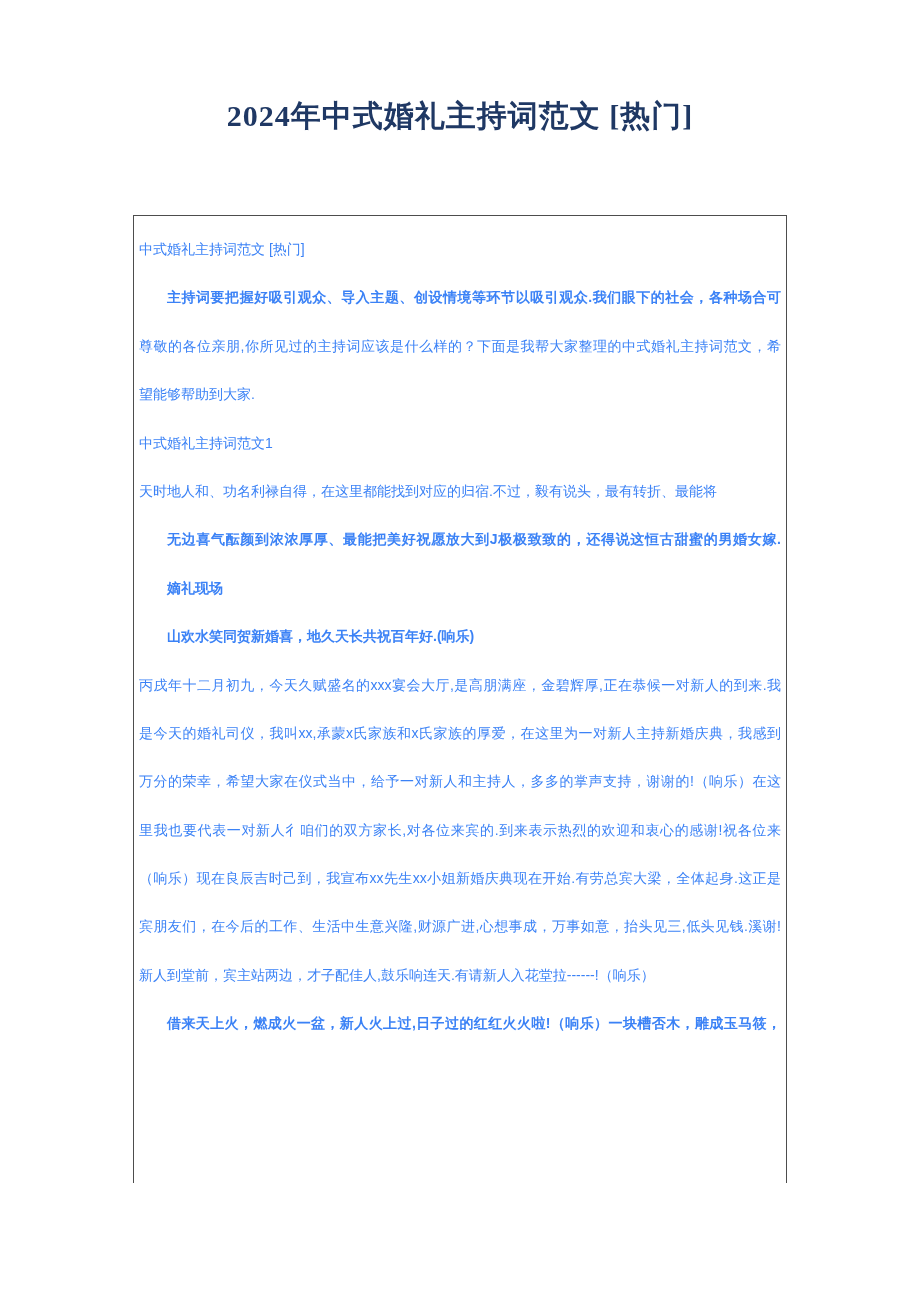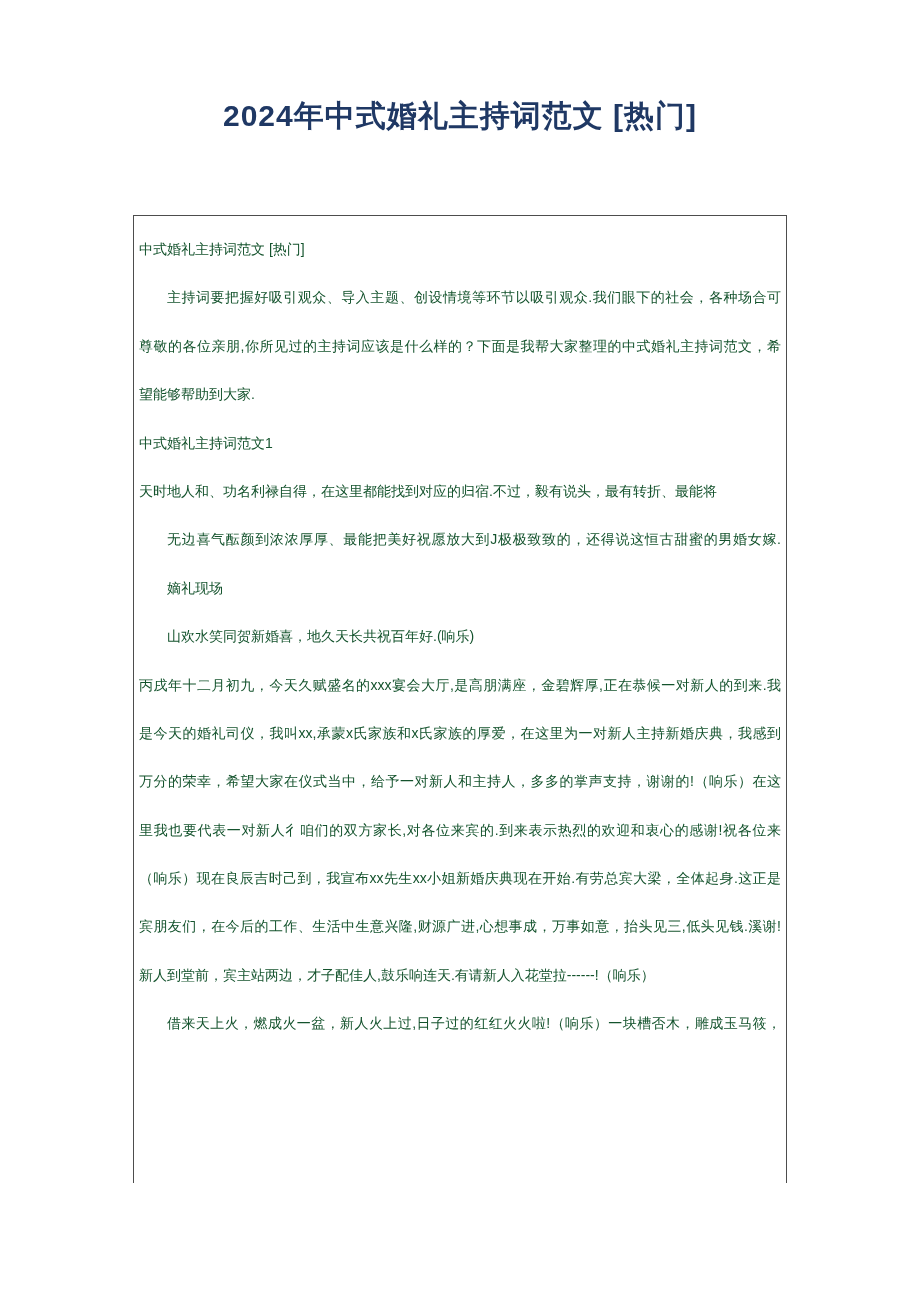--- a/index.html
+++ b/index.html
@@ -19,51 +19,52 @@
     position: absolute;
     top: 96px;
     left: 0;
     width: 920px;
     margin: 0;
     text-align: center;
     font-size: 30px;
     font-weight: 600;
     letter-spacing: 1px;
     color: #1F3864;
-    font-family: Liberation Sans, sans-serif;
+    font-family: Liberation Serif, serif;
   }
   .content-box {
     position: absolute;
     left: 133px;
     top: 215px;
     width: 654px;
     height: 968px;
     border-top: 1px solid #4d4d4d;
     border-left: 1px solid #4d4d4d;
     border-right: 1px solid #4d4d4d;
     border-bottom: none;
     box-sizing: border-box;
     padding: 9px 5px 0 5px;
     overflow: visible;
   }
   .line {
     height: 48.4px;
     line-height: 48.4px;
     font-size: 14px;
-    color: #14532d;
+    color: #3b82f6;
     white-space: normal;
     overflow: hidden;
     text-align: left;
   }
   .line.stretch {
     text-align: justify;
     text-align-last: justify;
   }
   .line.indent {
     text-indent: 2em;
+    font-weight: bold;
   }
 </style>
 </head>
 <body>
 
 <div class="page">
   <h1 class="doc-title">2024年中式婚礼主持词范文 [热门]</h1>
 
   <div class="content-box">
     <div id="lines">

